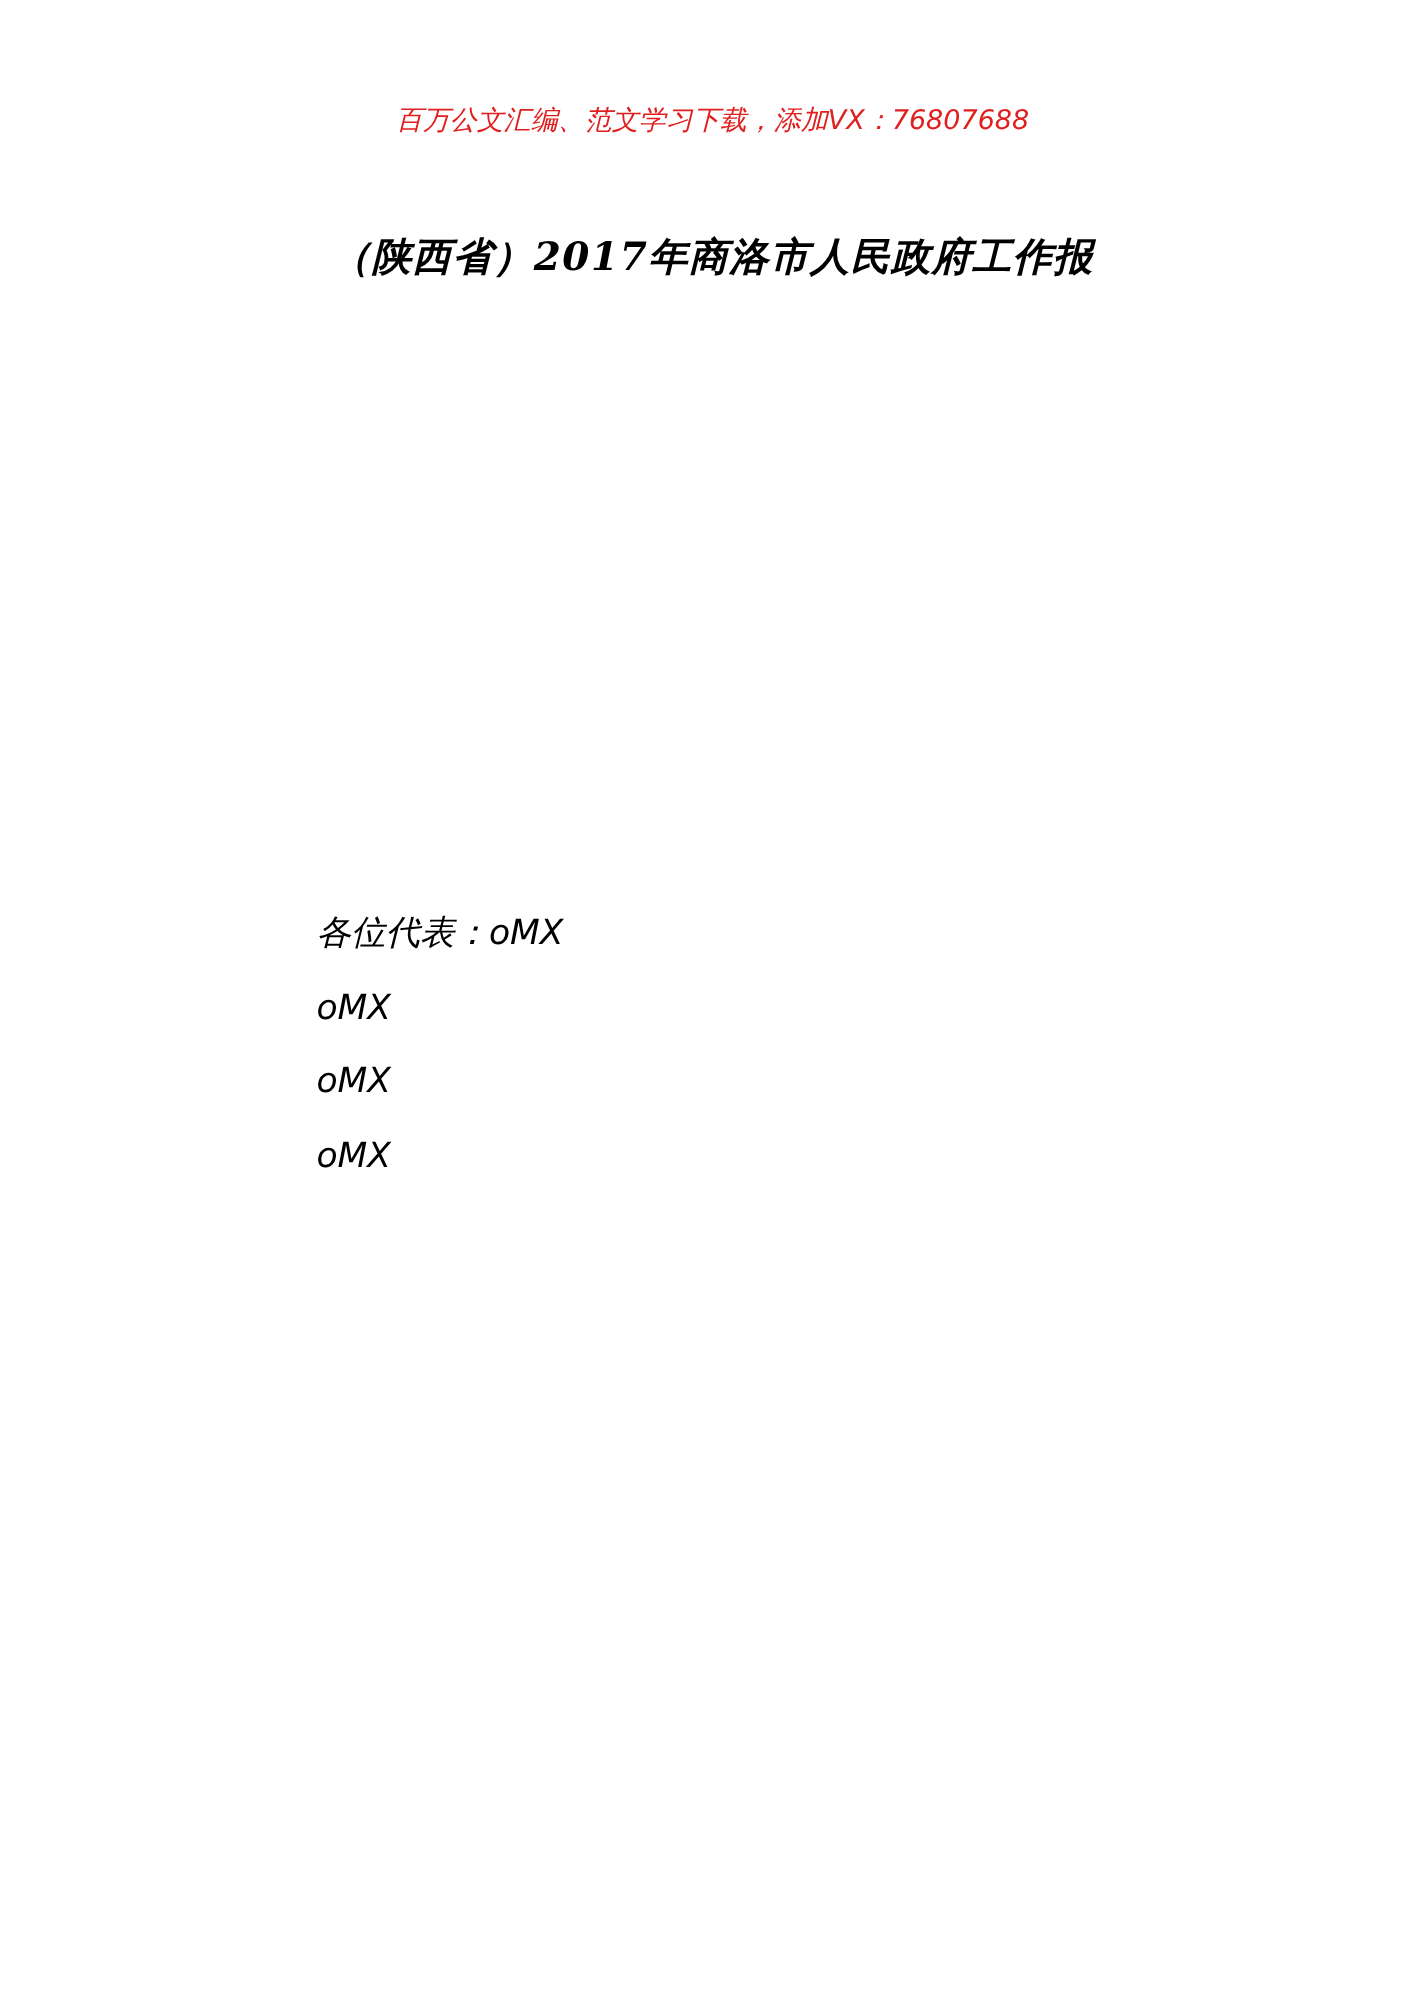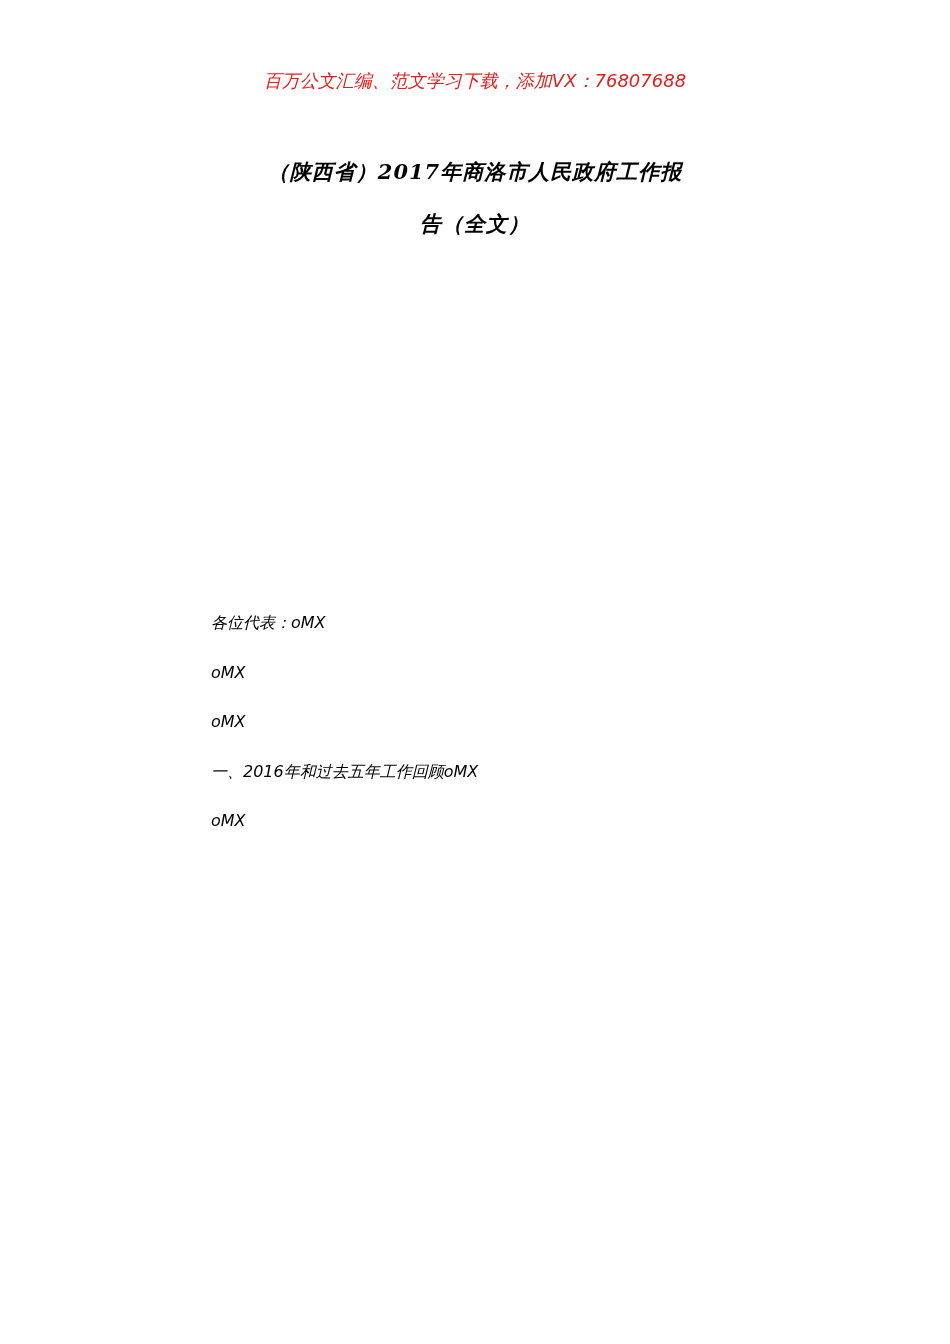--- a/index.html
+++ b/index.html
@@ -35,50 +35,48 @@
     letter-spacing: 0px;
   }
   .title {
     position: absolute;
     top: 146px;
     left: 140px;
     width: 670px;
     text-align: center;
     font-family: "DejaVu Serif", "Liberation Serif", serif;
     font-weight: bold;
-    font-size: 21px;
+    font-size: 26px;
     line-height: 52px;
     letter-spacing: 1px;
   }
   .title span { display: block; }
   .body {
     position: absolute;
     top: 598px;
     left: 144px;
     width: 690px;
-    font-size: 16px;
+    font-size: 23px;
     line-height: 49.6px;
   }
   .para {
     margin: 0;
     text-indent: 67px;
     word-break: break-all;
   }
 </style>
 </head>
 <body>
 
 <div class="page">
   <div class="header-note">百万公文汇编、范文学习下载，添加VX：76807688</div>
 
   <div class="title">
     <span>（陕西省）2017年商洛市人民政府工作报</span>
-    <span>告（全文）</span>
   </div>
 
   <div class="body">
     <p class="para">各位代表：oMX</p>
     <p class="para">oMX</p>
     <p class="para">oMX</p>
-    <p class="para">一、2016年和过去五年工作回顾oMX</p>
     <p class="para">oMX</p>
   </div>
 </div>
 
 </body></html>

